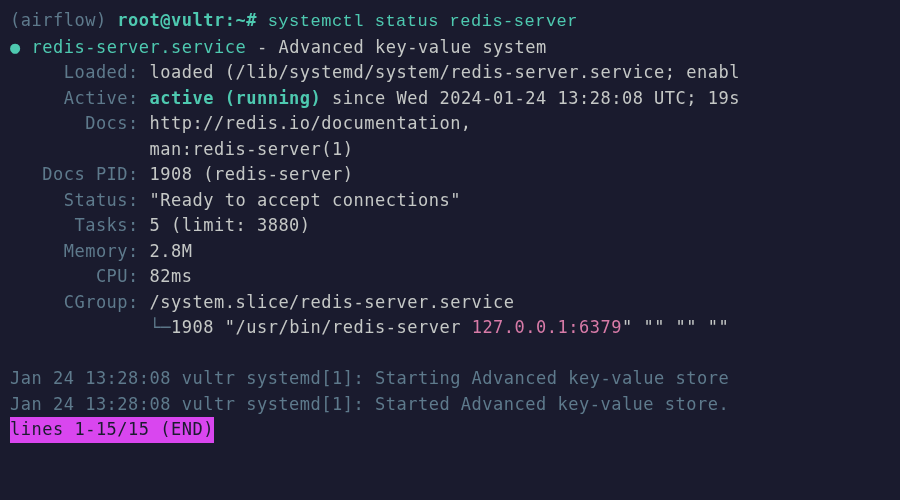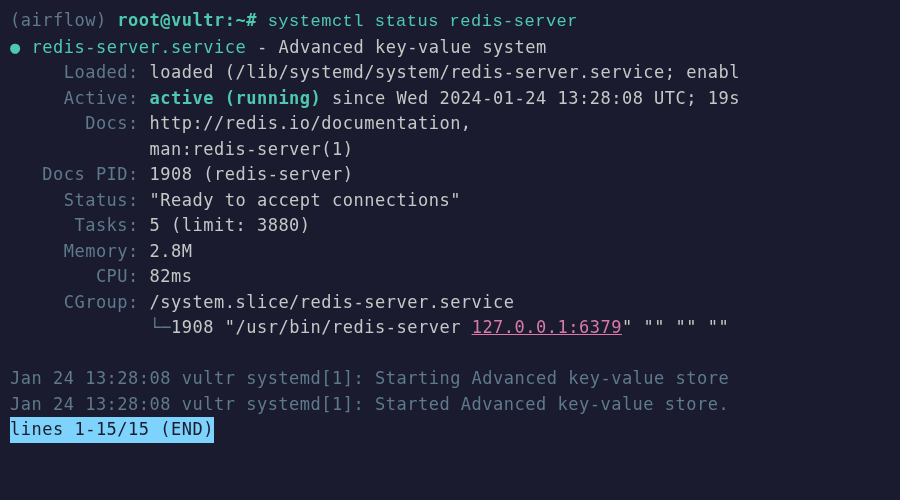--- a/index.html
+++ b/index.html
@@ -21,24 +21,24 @@
       letter-spacing: 0.5px;
     }
     .prompt-env { color: #5e7a8c; }
     .prompt-user { color: #4ec9b0; font-weight: bold; }
     .command { color: #4ec9b0; font-family: Liberation Mono, monospace; }
     .bullet { color: #4ec9b0; }
     .service-name { color: #4ec9b0; margin-top: 36px; }
     .white-text { color: #c5c8c6; }
     .label { color: #5e7a8c; }
     .active-running { color: #4ec9b0; font-weight: bold; text-align: right; }
-    .pink { color: #d87ba8; text-decoration: underline; }
+    .pink { color: #d87ba8; }
     .log-line { color: #5e7a8c; }
     .pager-status {
-      background-color: #7dd3fc;
+      background-color: #d946ef;
       color: #1a1b2e;
       display: inline-block;
     }
     .line { white-space: pre; }
     .tree-char { color: #5e7a8c; }
   </style>
 </head>
 <body>
 
 <div class="line"><span class="prompt-env">(airflow) </span><span class="prompt-user">root@vultr</span><span class="prompt-user">:~# </span><span class="command">systemctl status redis-server</span></div>

